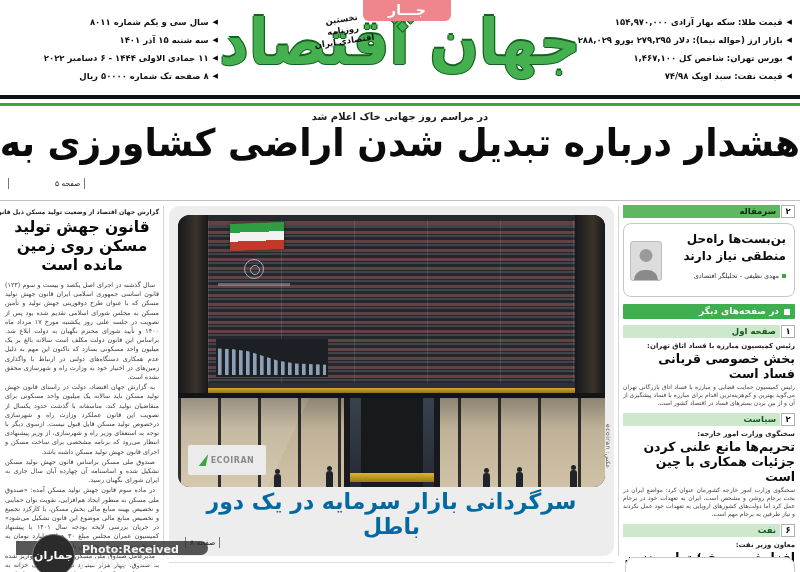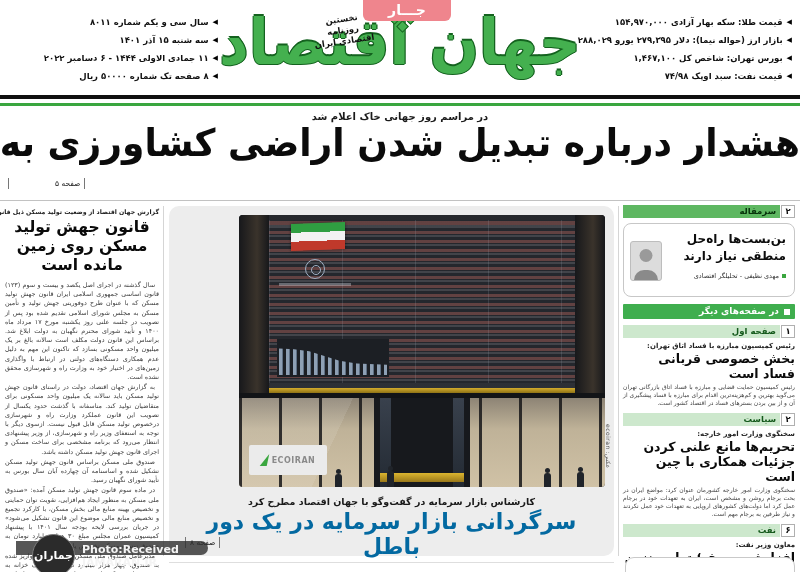--- a/index.html
+++ b/index.html
@@ -76,21 +76,21 @@
   .otherbar .wsq { position:absolute; right:5px; top:4.5px; width:6px; height:6px; background:#fff; }
 
   .sb-kicker { margin-top:4px; font-size:7px; font-weight:bold; color:#222; }
   .sb-headline { margin-top:1px; font-size:12.5px; font-weight:bold; color:#0a0a0a; line-height:15px; }
   .sb-body { margin-top:2px; font-size:6px; line-height:8px; color:#444; text-align:justify; }
 
   .corner-box { position:absolute; right:5px; top:557px; width:170px; height:26px; border:1px solid #c9c9c9; border-radius:9px; background:#fff; }
 
   
   .center-panel { position:absolute; top:206px; left:169px; width:445px; height:350px; background:#ededed; border-radius:10px; padding:9px; }
-  .photo { position:relative; width:366px; height:272px; background:#2b2e33; border-radius:4px; overflow:hidden; direction:ltr; }
+  .photo { position:relative; width:427px; height:272px; background:#2b2e33; border-radius:12px; overflow:hidden; direction:ltr; }
   .board-zone { position:absolute; top:0; left:0; right:0; height:178px; background:linear-gradient(180deg,#26282d 0,#2d3036 100%); }
   .pillar { position:absolute; top:0; bottom:0; width:30px; background:linear-gradient(90deg,#17181b 0,#3a332b 60%,#17181b 100%); }
   .pillar.pl { left:0; } .pillar.pr { right:0; }
   .board-screen { position:absolute; top:5px; left:30px; right:30px; bottom:10px;
       background:
         repeating-linear-gradient(90deg, rgba(160,170,185,.18) 0 1px, transparent 1px 73px),
         repeating-linear-gradient(180deg, rgba(224,120,108,.33) 0 3px, transparent 3px 9px),
         repeating-linear-gradient(180deg, rgba(232,234,240,.15) 0 2px, transparent 2px 9px),
         #24272d;
       background-position:0 0, 0 2px, 0 6px; }
@@ -287,33 +287,32 @@
           <span class="eco-name">ECOIRAN</span>
         </div>
         <div class="person" style="left:148px"></div>
         <div class="person" style="left:305px;height:14px"></div>
         <div class="person" style="left:338px;height:15px"></div>
         <div class="person" style="left:392px;height:17px"></div>
         <div class="person" style="left:96px;height:13px"></div>
       </div>
     </div>
     <div class="photo-credit">عکس: ecoiran</div>
-    <div class="center-kicker">کارشناس بازار سرمایه در گفت‌وگو با جهان اقتصاد مطرح کرد</div>
     <div class="center-headline">سرگردانی بازار سرمایه در یک دور باطل</div>
     <div class="pageref center-pageref">صفحه ۸</div>
   </div>
   <div class="bottom-rule"></div>
 
   <div class="leftcol">
     <div class="lc-kicker">گزارش جهان اقتصاد از وضعیت تولید مسکن ذیل قانون جهش تولید</div>
     <div class="lc-headline">قانون جهش تولید مسکن روی زمین مانده است</div>
     <div class="lc-body">
       <p>سال گذشته در اجرای اصل یکصد و بیست و سوم (۱۲۳) قانون اساسی جمهوری اسلامی ایران قانون جهش تولید مسکن که با عنوان طرح دوفوریتی جهش تولید و تأمین مسکن به مجلس شورای اسلامی تقدیم شده بود پس از تصویب در جلسه علنی روز یکشنبه مورخ ۱۷ مرداد ماه ۱۴۰۰ و تأیید شورای محترم نگهبان به دولت ابلاغ شد. براساس این قانون دولت مکلف است سالانه بالغ بر یک میلیون واحد مسکونی بسازد که تاکنون این مهم به دلیل عدم همکاری دستگاه‌های دولتی در ارتباط با واگذاری زمین‌های در اختیار خود به وزارت راه و شهرسازی محقق نشده است.</p>
       <p>به گزارش جهان اقتصاد، دولت در راستای قانون جهش تولید مسکن باید سالانه یک میلیون واحد مسکونی برای متقاضیان تولید کند. متاسفانه با گذشت حدود یکسال از تصویب این قانون عملکرد وزارت راه و شهرسازی درخصوص تولید مسکن قابل قبول نیست. ازسوی دیگر با توجه به استعفای وزیر راه و شهرسازی، از وزیر پیشنهادی انتظار می‌رود که برنامه مشخصی برای ساخت مسکن و اجرای قانون جهش تولید مسکن داشته باشد.</p>
-      <p>صندوق ملی مسکن براساس قانون جهش تولید مسکن تشکیل شده و اساسنامه آن چهارده آبان سال بورس به تأیید شورای نگهبان رسید.</p>
+      <p>صندوق ملی مسکن براساس قانون جهش تولید مسکن تشکیل شده و اساسنامه آن چهارده آبان سال جاری به ایران شورای نگهبان رسید.</p>
       <p>در ماده سوم قانون جهش تولید مسکن آمده: «صندوق ملی مسکن به منظور ایجاد هم‌افزایی، تقویت توان حمایتی و تخصیص بهینه منابع مالی بخش مسکن، با کارکرد تجمیع و تخصیص منابع مالی موضوع این قانون تشکیل می‌شود» در جریان بررسی لایحه بودجه سال ۱۴۰۱ با پیشنهاد کمیسیون عمران مجلس مبلغ ۳۰ هزار میلیارد تومان به صندوق توسعه مسکن تخصیص یافت.</p>
       <p>مدیرعامل صندوق ملی مسکن گفت: از مبالغ واریز شده به صندوق، چهار هزار میلیارد تومان از طرف خزانه به صندوق ملی مسکن واریز شده است. به گفته رهنما مابقی موجودی صندوق هم حاصل اقساط بازگشتی مسکن مهر است که بانک مرکزی به صندوق ملی مسکن واریز کرده است.</p>
     </div>
   </div>
 
   <div class="photo-watermark">
     <div class="pw-circle">جماران</div>
     <div class="pw-text">
       <div>Photo:Received</div>
       <div>JAMARAN.IR</div>

